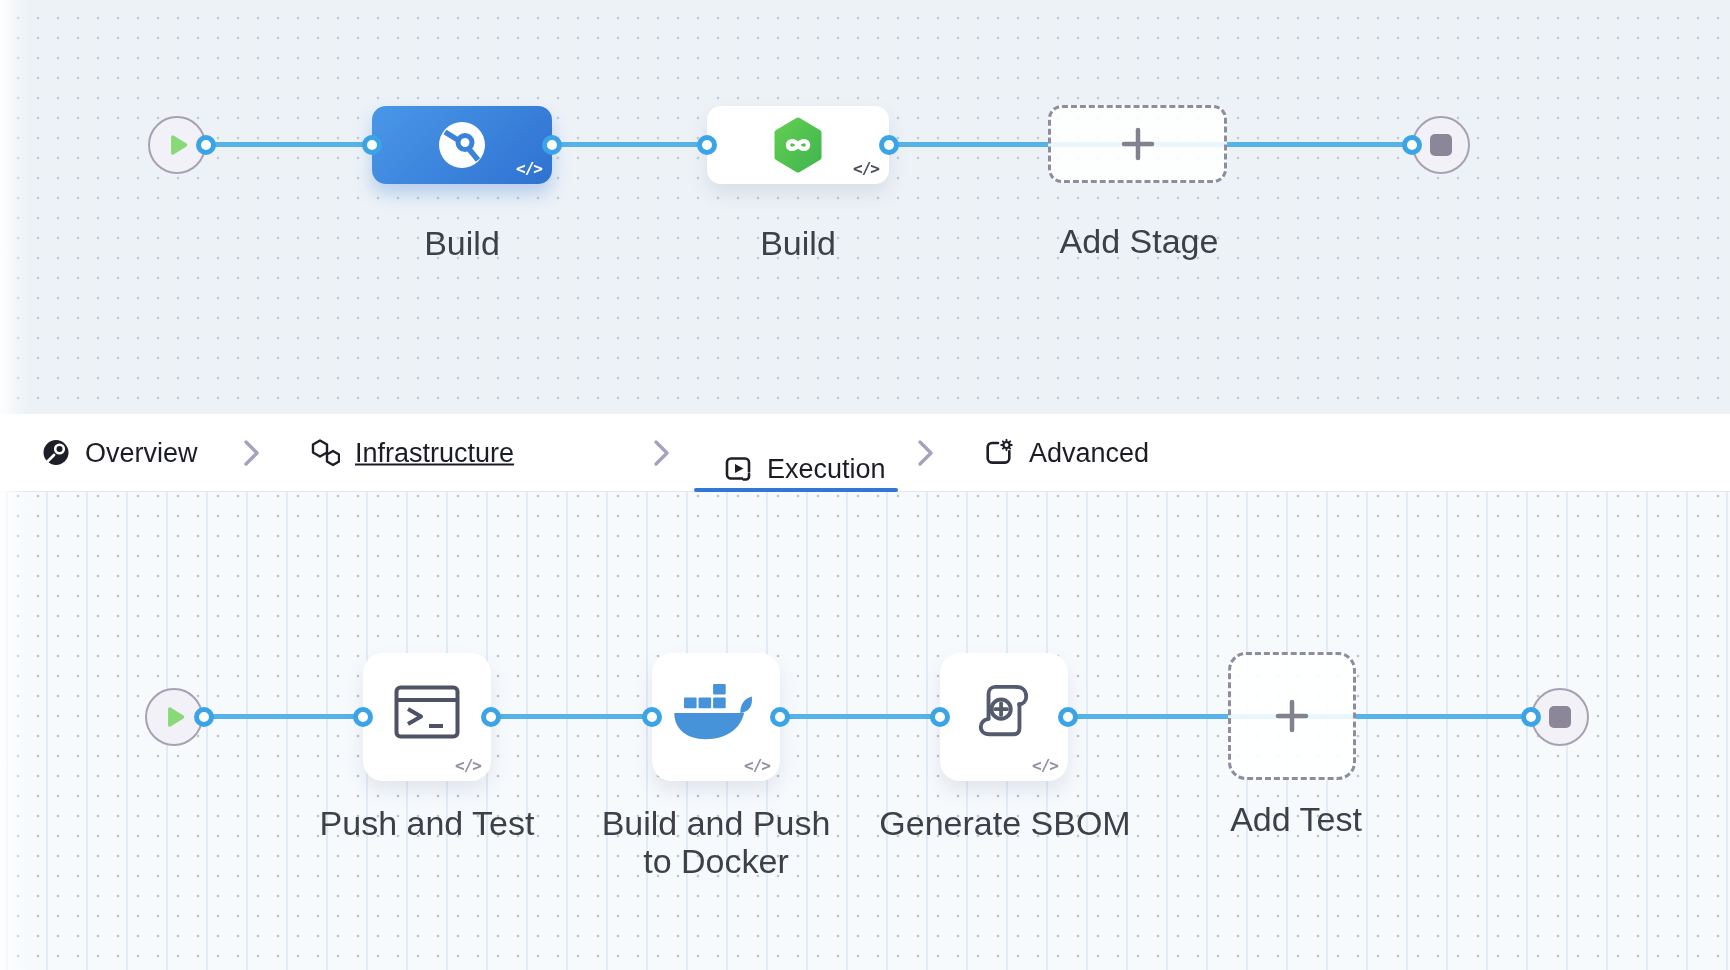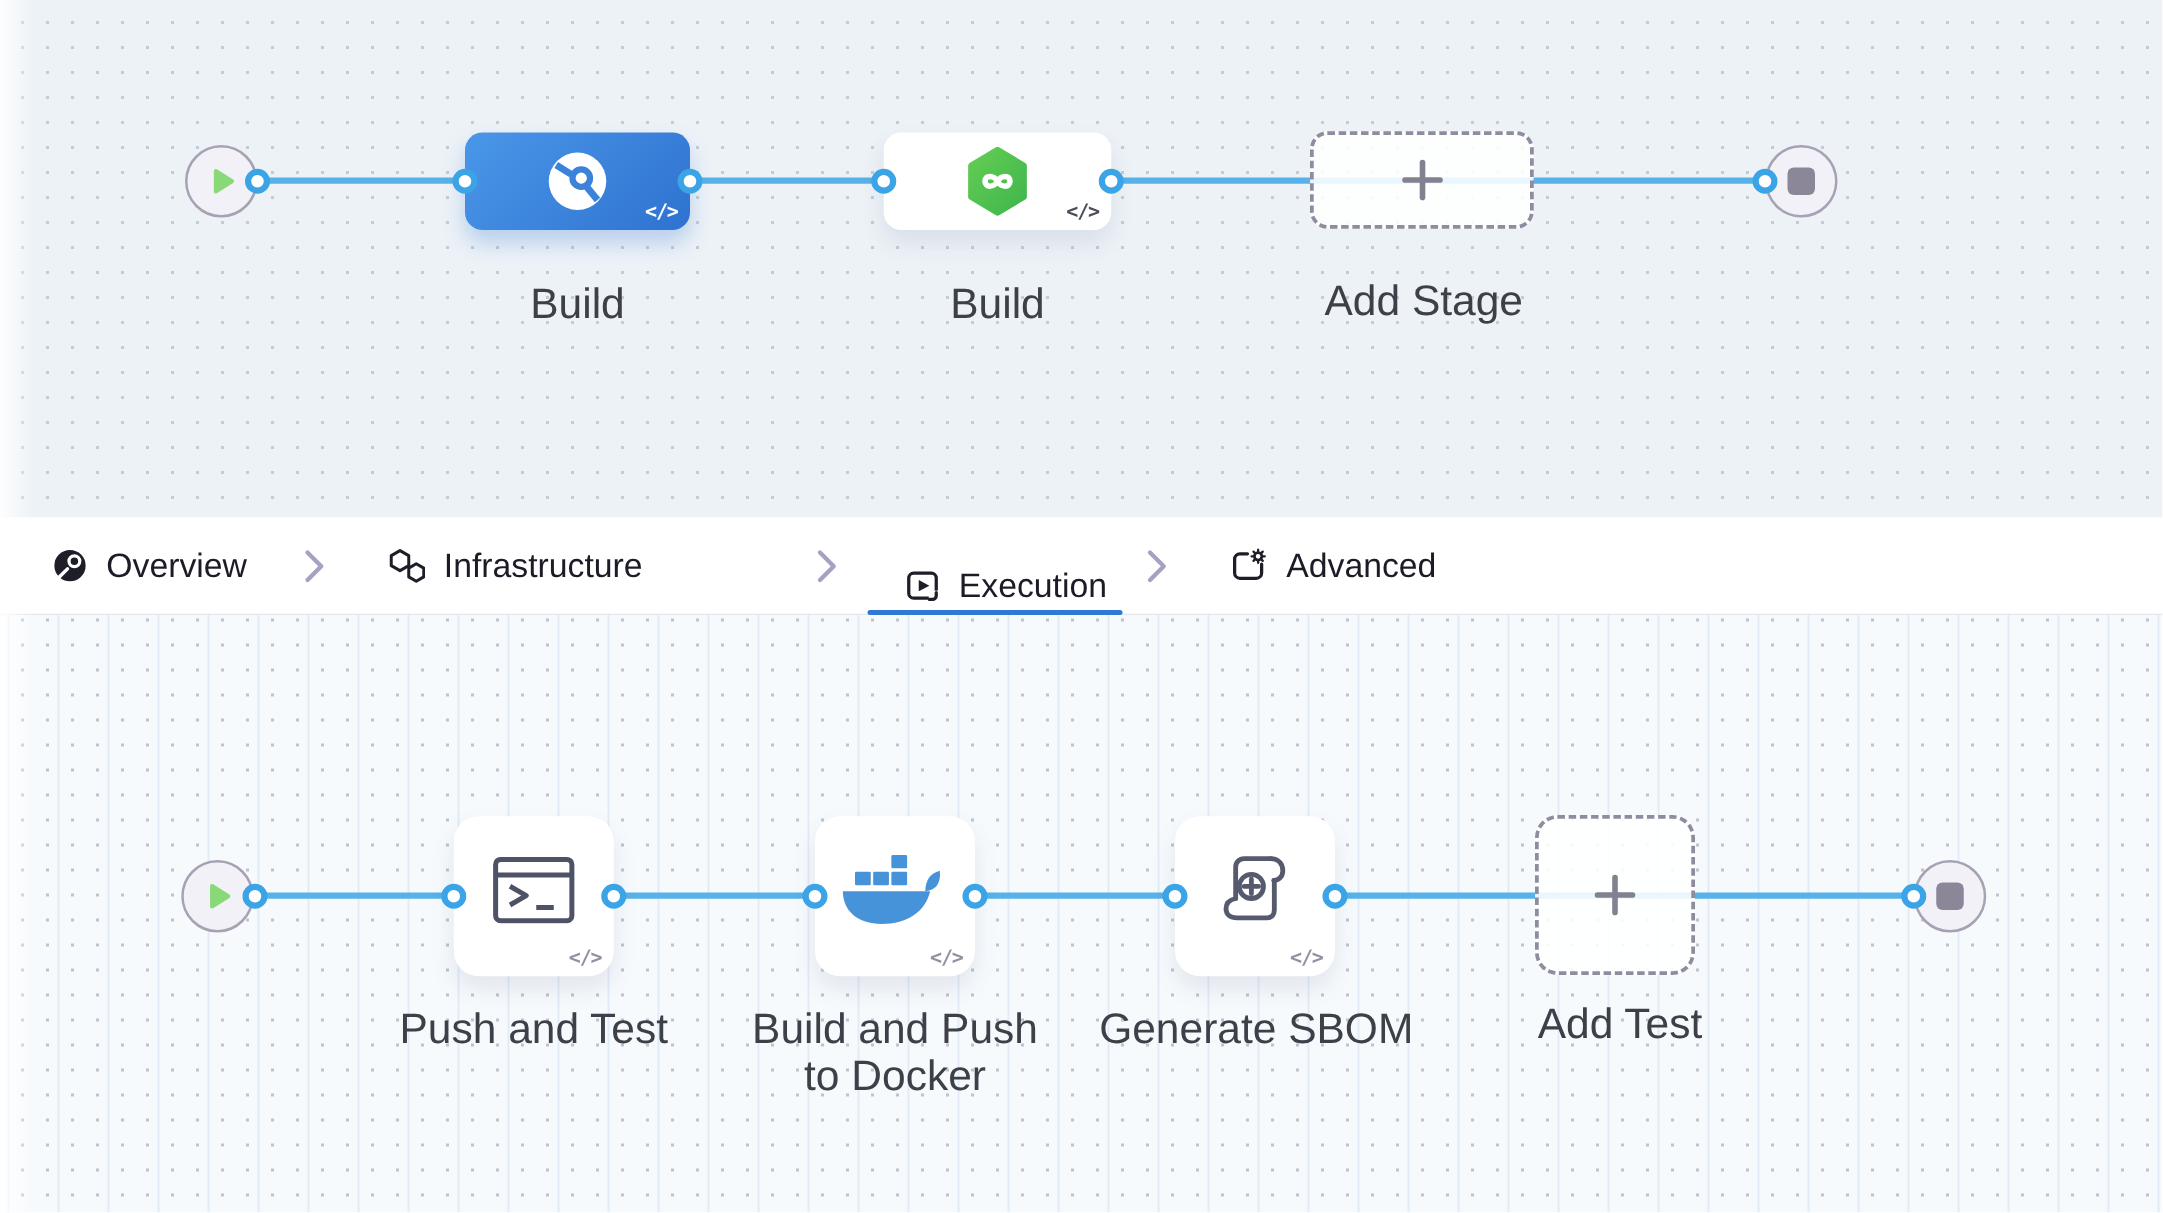--- a/index.html
+++ b/index.html
@@ -138,21 +138,21 @@
       </svg>
       <span>Overview</span>
     </div>
 
     <div class="tab-sep" style="left:238px;">
       <svg width="26" height="30" viewBox="0 0 26 30">
         <polyline points="8,4 19,15 8,26" fill="none" stroke="#a5a1c2" stroke-width="3.4" stroke-linecap="round" stroke-linejoin="round"></polyline>
       </svg>
     </div>
 
-    <div class="tab" style="left:310px;">
+    <div class="tab" style="left:310px;text-decoration:underline;">
       <svg width="30" height="28" viewBox="0 0 30 28">
         <polygon points="10,2 17,6 17,14 10,18 3,14 3,6" fill="none" stroke="#1d1e28" stroke-width="2.4" stroke-linejoin="round"></polygon>
         <polygon points="23,12.5 29,16 29,23 23,26.5 17,23 17,16" fill="none" stroke="#1d1e28" stroke-width="2.4" stroke-linejoin="round"></polygon>
       </svg>
       <span>Infrastructure</span>
     </div>
 
     <div class="tab-sep" style="left:648px;">
       <svg width="26" height="30" viewBox="0 0 26 30">
         <polyline points="8,4 19,15 8,26" fill="none" stroke="#a5a1c2" stroke-width="3.4" stroke-linecap="round" stroke-linejoin="round"></polyline>

